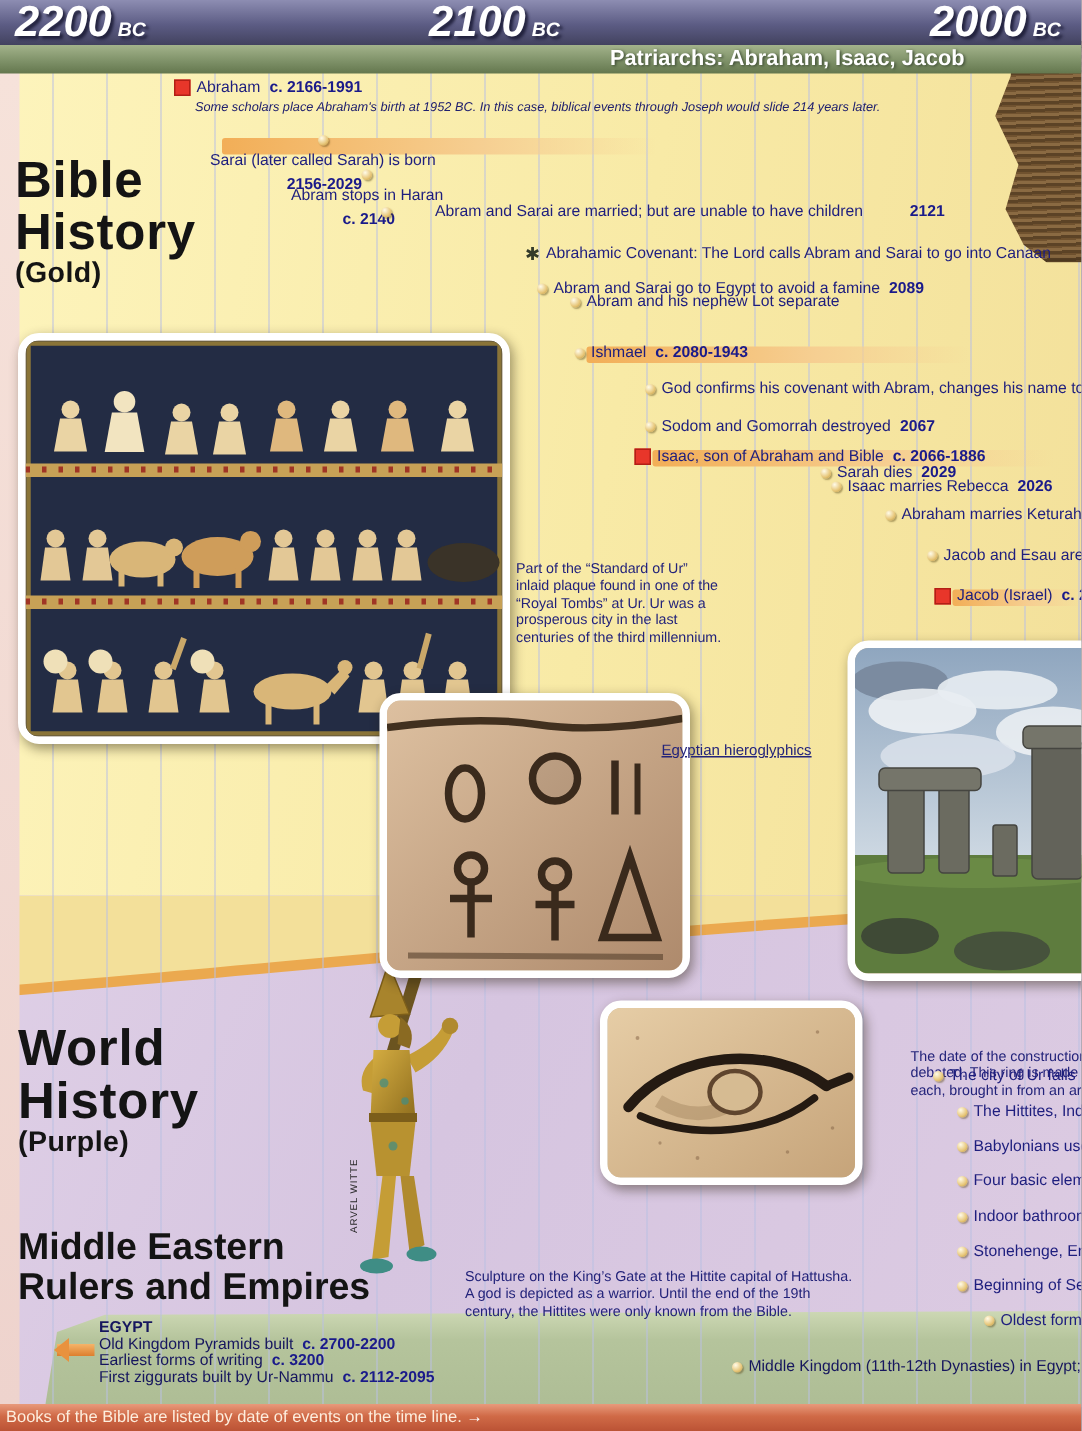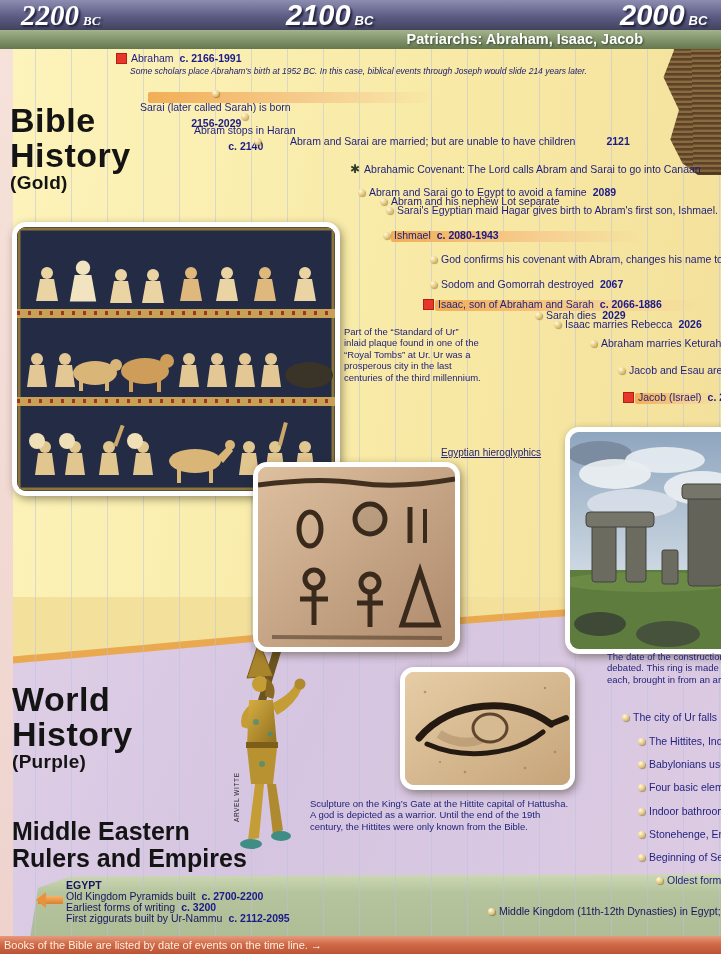--- a/index.html
+++ b/index.html
@@ -51,21 +51,21 @@
   .ev .dt{font-weight:700;margin-left:2px;color:#1a1a8a;}
   .dot{width:7px;height:7px;border-radius:50%;flex:0 0 auto;
     background:radial-gradient(circle at 35% 30%,#fffbe8,#e7c679 60%,#b6903c);
     box-shadow:1px 1px 1px rgba(90,70,20,.45);}
   .sq{width:9px;height:9px;background:#e8362a;border:1px solid #b21f16;flex:0 0 auto;}
   .ast{flex:0 0 auto;color:#333a2a;font-size:12px;line-height:1;}
   .note{position:absolute;z-index:6;color:#20206e;font-style:italic;font-size:8.5px;white-space:nowrap;}
   .hl{position:absolute;height:11px;z-index:5;border-radius:2px;
     background:linear-gradient(to right,#f2ae57,#f6cf92 60%,rgba(248,222,170,0));}
 
-  .cap{position:absolute;z-index:6;color:#23237a;font-size:9.5px;line-height:1.2;}
+  .cap{position:absolute;z-index:6;color:#23237a;font-size:9.5px;line-height:1.2;margin-top:48px;}
   .pre{white-space:pre-line;}
   .credit{position:absolute;z-index:6;color:#2a2a2a;font-size:6.5px;letter-spacing:.6px;
     writing-mode:vertical-rl;transform:rotate(180deg);}
 
   
   .frame{position:absolute;border:5px solid #fff;border-radius:14px;overflow:hidden;
     box-shadow:2px 3px 8px rgba(40,30,10,.45);z-index:3;background:#cbb89a;}
   .frame svg{display:block;}
   .statue{position:absolute;z-index:3;}
   .tablet{position:absolute;left:648px;top:27px;width:86px;height:148px;z-index:3;
@@ -88,21 +88,21 @@
   <div class="bg-yellow"></div>
   <svg class="curve-svg" viewBox="0 0 721 70" preserveAspectRatio="none">
     <path d="M0,0 H721 V7 C500,16 240,44 0,64 Z" fill="#f3e09a"></path>
     <path d="M721,7 C500,16 240,44 0,64" fill="none" stroke="#eba94f" stroke-width="7"></path>
   </svg>
   <div class="pink-strip"></div>
   <div class="green-band"></div>
   <div class="gridlines"></div>
 
   <div class="topbar">
-    <div class="year" style="left:21px;font-family:Liberation Serif, serif;"><span>2200</span><span class="bc">BC</span></div>
+    <div class="year" style="left:10px;"><span>2200</span><span class="bc">BC</span></div>
     <div class="year" style="left:286px;"><span>2100</span><span class="bc">BC</span></div>
     <div class="year" style="left:620px;"><span>2000</span><span class="bc">BC</span></div>
   </div>
 
   <div class="patbar">
     <span class="pattext">Patriarchs: Abraham, Isaac, Jacob</span>
   </div>
 
   <div class="tablet"></div>
 
@@ -153,44 +153,40 @@
     </div>
   <div class="ev" style="left:358px;top:186px;">
       <span class="dot"></span>
       <span>Abram and Sarai go to Egypt to avoid a famine</span>
       <span class="dt">2089</span>
     </div>
   <div class="ev" style="left:380px;top:195px;">
       <span class="dot"></span>
       <span>Abram and his nephew Lot separate</span>
     </div>
-  <div class="ev" style="left:386px;top:204px;">
-      <span class="dot"></span>
-      <span>Sarai's Egyptian maid Hagar gives birth to Abram's first son, Ishmael.</span>
-    </div>
   <div class="ev" style="left:383px;top:229px;">
       <span class="dot"></span>
       <span>Ishmael</span>
       <span class="dt">c. 2080-1943</span>
     </div>
   <div class="ev" style="left:430px;top:253px;">
       <span class="dot"></span>
       <span>God confirms his covenant with Abram, changes his name to Abraham (“father</span>
     </div>
   <div class="ev" style="left:430px;top:278px;">
       <span class="dot"></span>
       <span>Sodom and Gomorrah destroyed</span>
       <span class="dt">2067</span>
     </div>
   <div class="ev" style="left:423px;top:298px;">
       <span class="sq"></span>
-      <span>Isaac, son of Abraham and Sarah</span>
+      <span>Isaac, son of Abraham and Bible</span>
       <span class="dt">c. 2066-1886</span>
     </div>
-  <div class="ev" style="left:535px;top:309px;">
+  <div class="ev" style="left:547px;top:309px;">
       <span class="dot"></span>
       <span>Sarah dies</span>
       <span class="dt">2029</span>
     </div>
   <div class="ev" style="left:554px;top:318px;">
       <span class="dot"></span>
       <span>Isaac marries Rebecca</span>
       <span class="dt">2026</span>
     </div>
   <div class="ev" style="left:590px;top:337px;">

